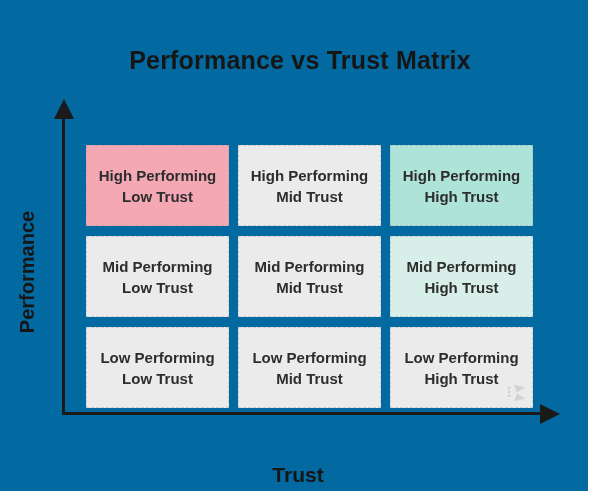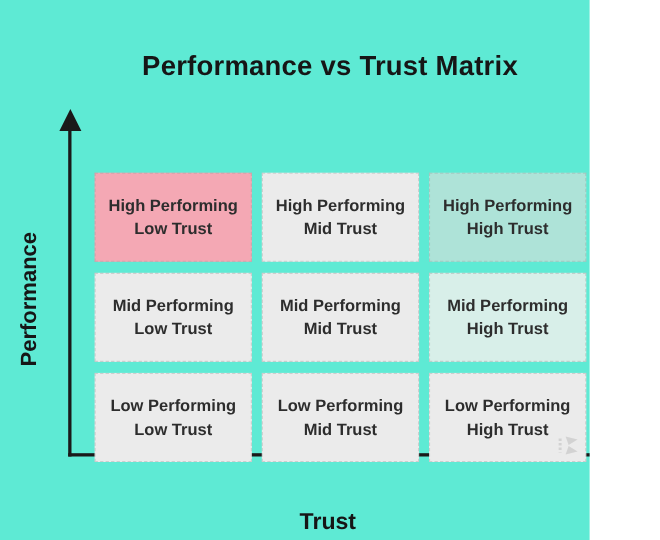--- a/index.html
+++ b/index.html
@@ -3,23 +3,23 @@
 <meta charset="utf-8">
 <style>
   html, body {
     margin: 0;
     padding: 0;
     background: #ffffff;
     font-family: "Liberation Sans", "DejaVu Sans", sans-serif;
   }
   .stage {
     position: relative;
-    width: 536px;
+    width: 588px;
     height: 491px;
-    background: #5eead4;
+    background: #0369a1;
     overflow: hidden;
   }
   .title {
     position: absolute;
     left: 0;
     top: 46px;
     width: 600px;
     text-align: center;
     font-size: 25px;
     font-weight: 700;
@@ -81,21 +81,21 @@
     text-align: center;
     font-size: 21px;
     font-weight: 700;
     color: #161616;
     margin-top: 33px;
   }
   
   .grid {
     position: absolute;
     left: 74px;
-    top: 157px;
+    top: 145px;
     display: grid;
     grid-template-columns: 143px 143px 143px;
     grid-template-rows: 81px 81px 81px;
     column-gap: 9px;
     row-gap: 10px;
     padding-left: 12px;
   }
   .cell {
     position: relative;
     box-sizing: border-box;

